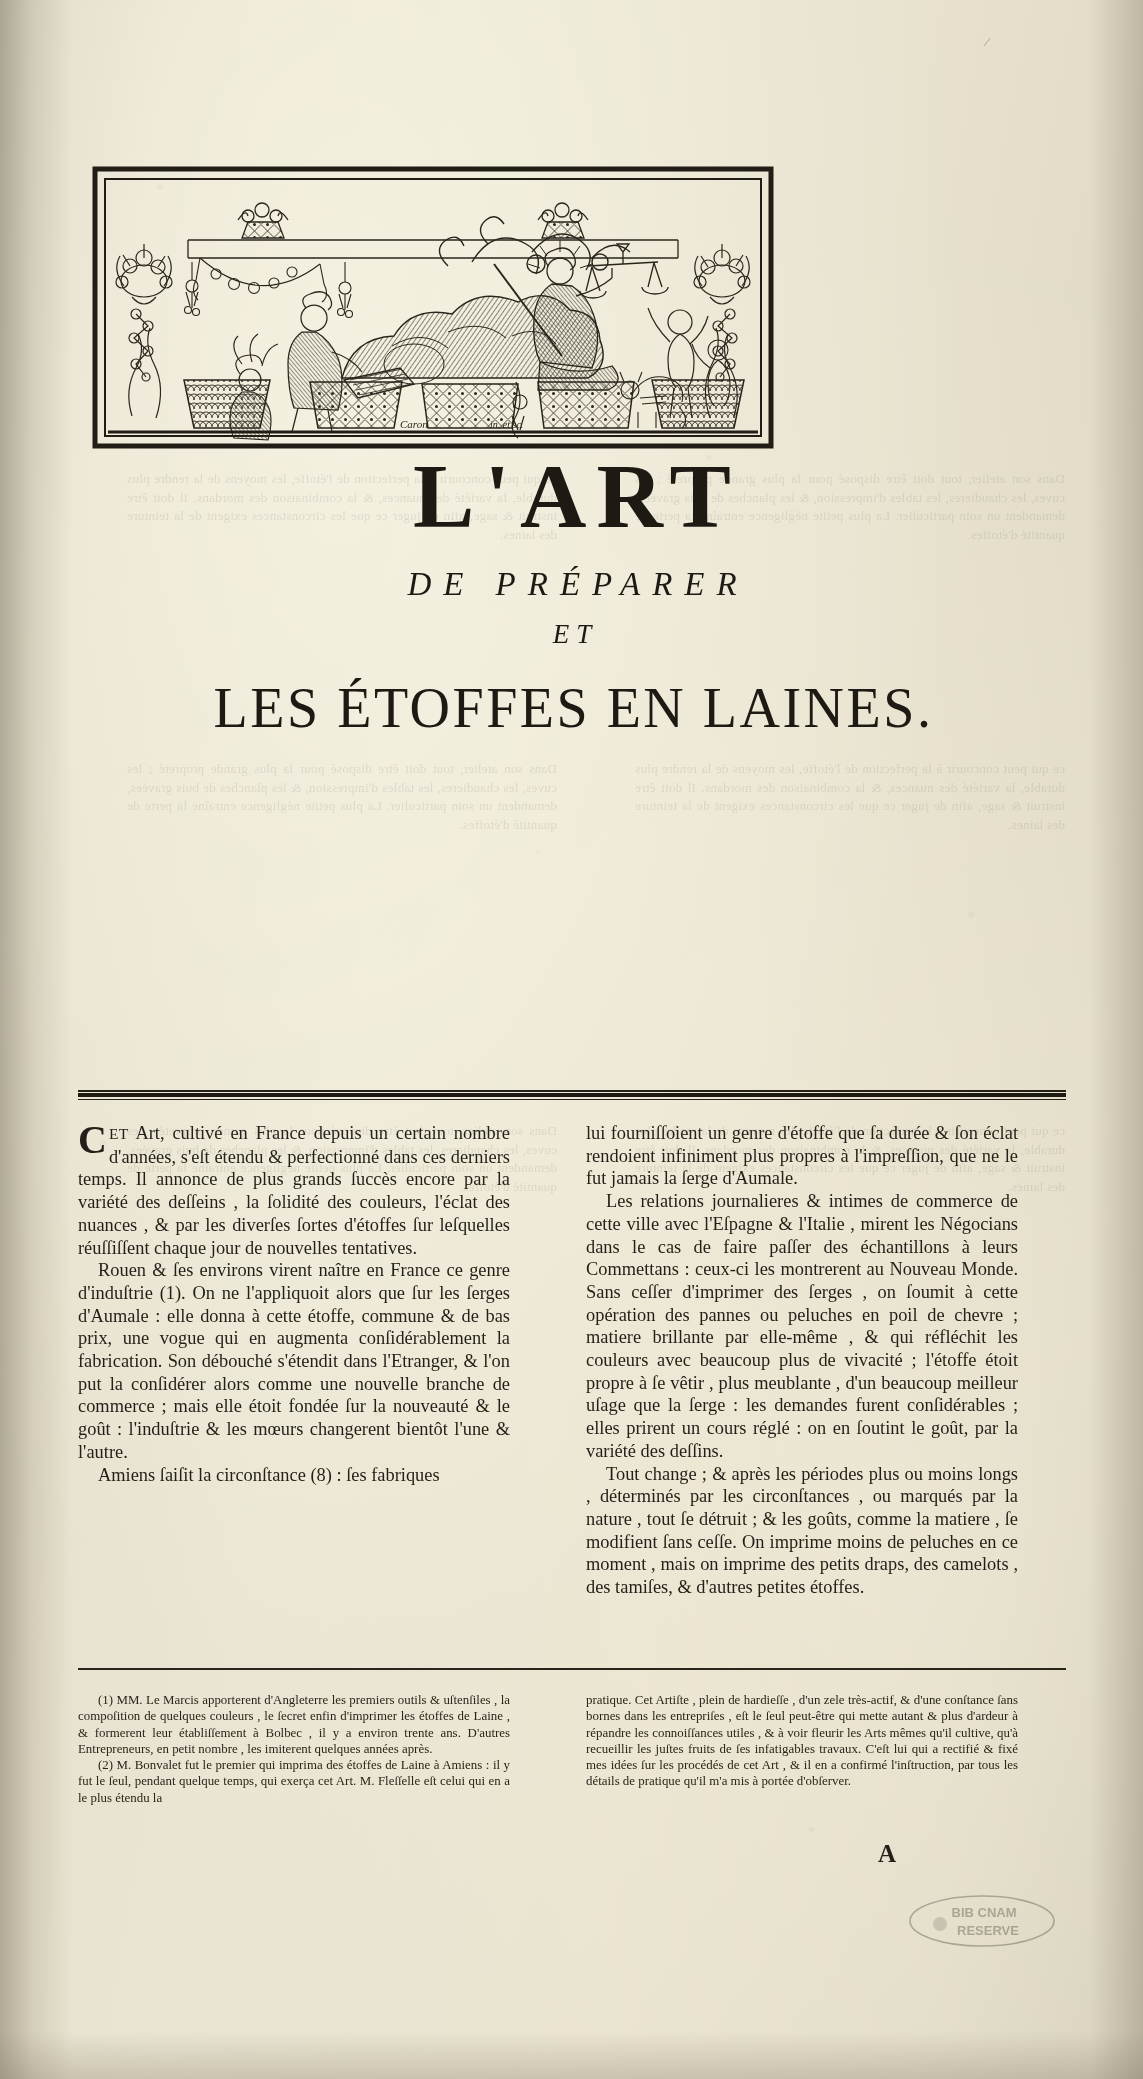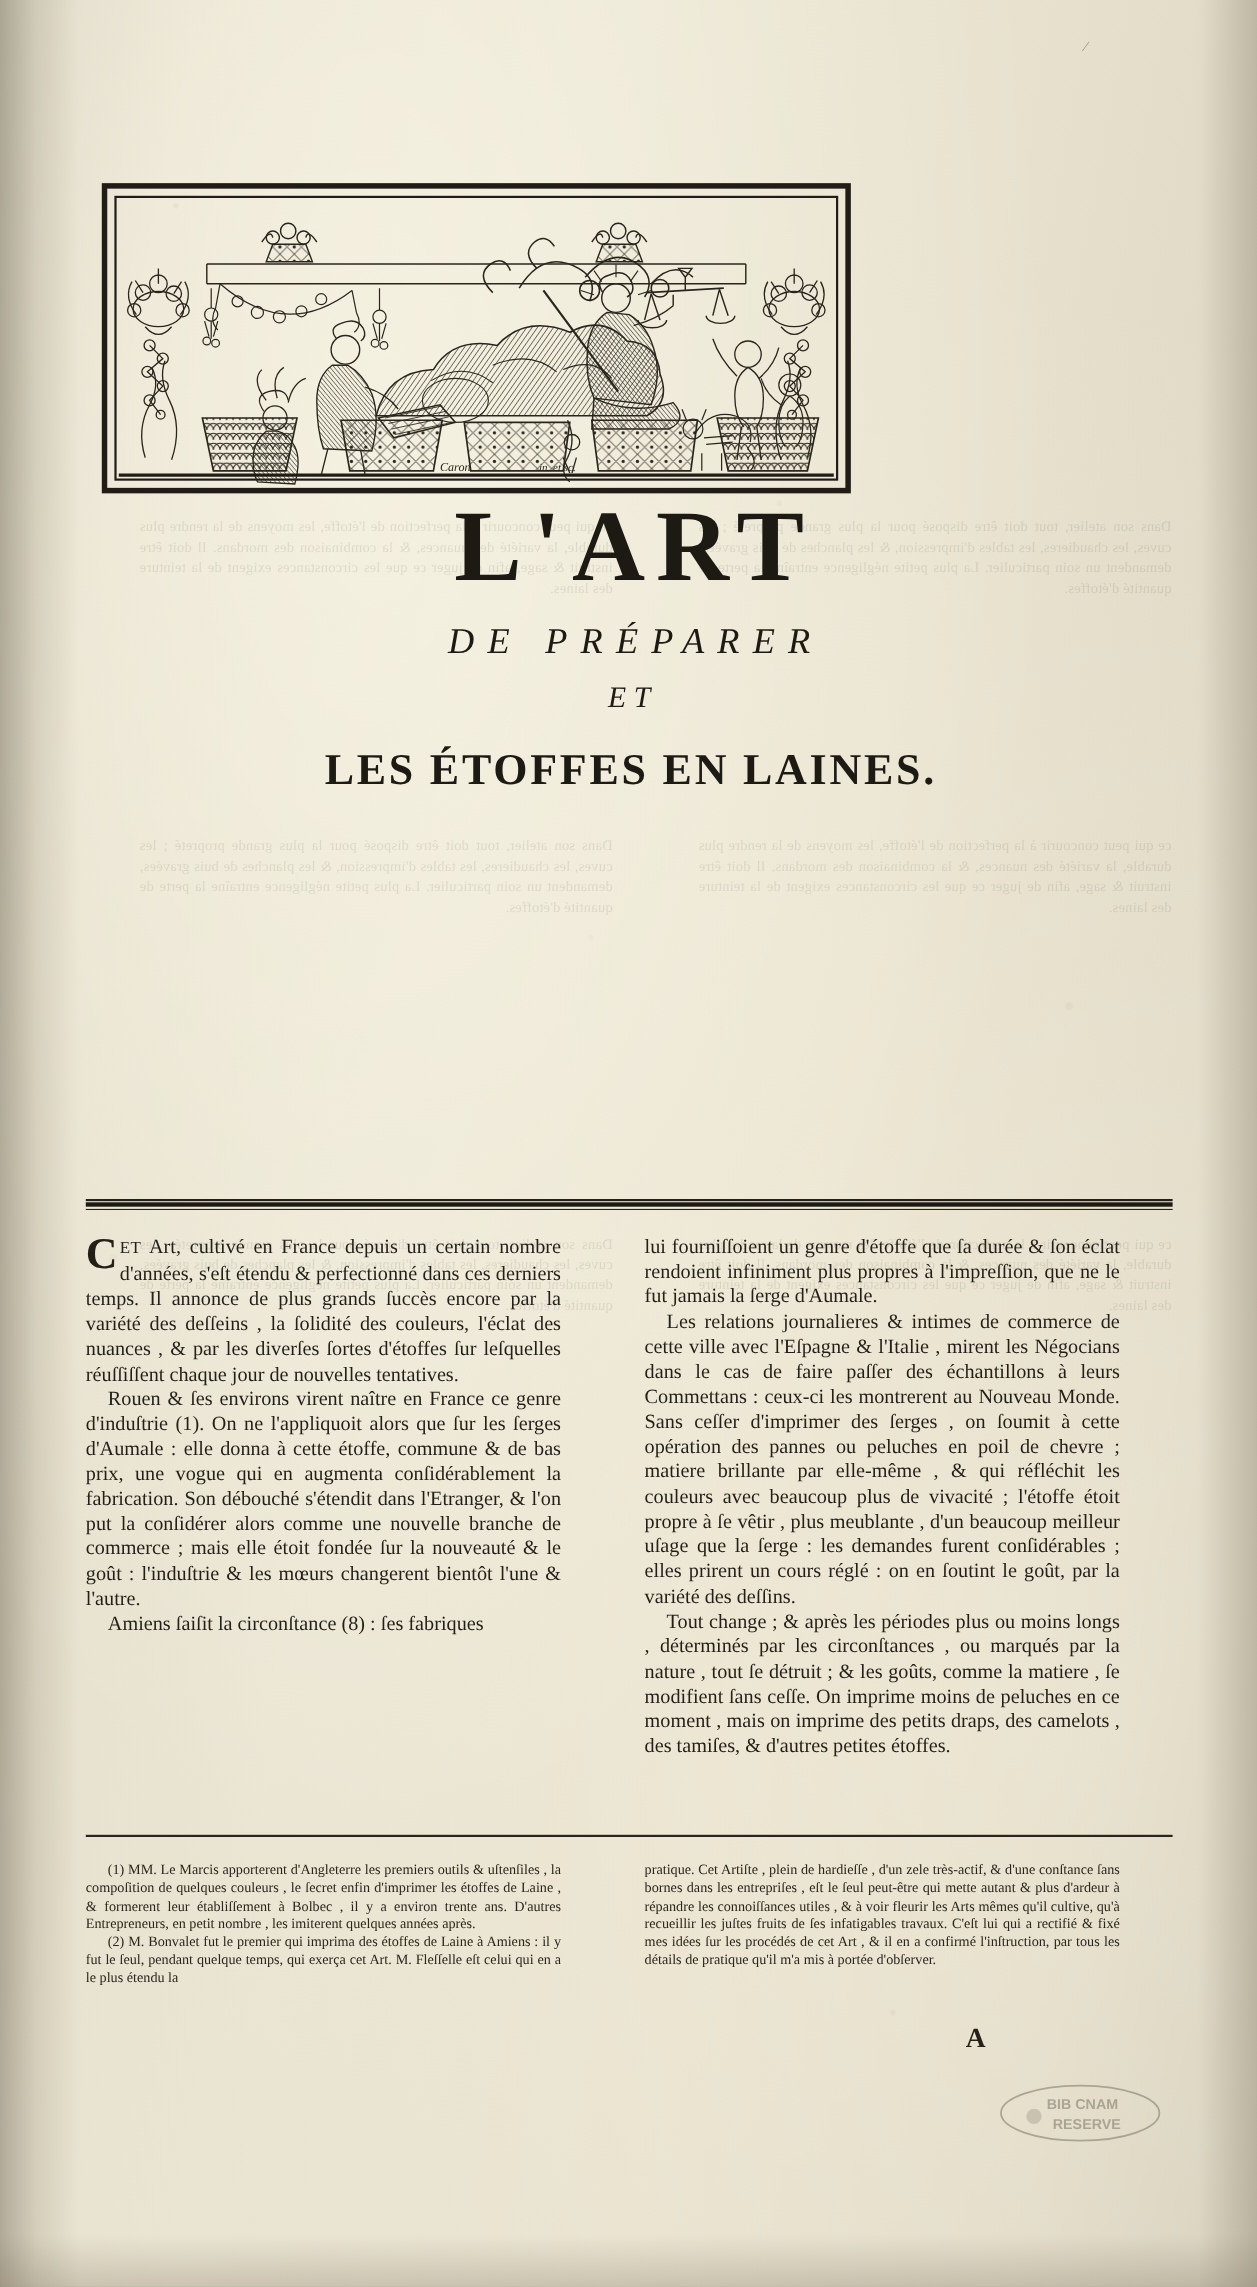--- a/index.html
+++ b/index.html
@@ -125,22 +125,22 @@
   }
   .t-dimprimer {
     margin-top: 12px;
     font-size: 45px;
     font-style: italic;
     letter-spacing: 8px;
     text-indent: 8px;
   }
   .t-lesetoffes {
     margin-top: 26px;
-    font-size: 40px;
-    font-weight: 700;
+    font-size: 56px;
+    font-weight: 400;
     letter-spacing: 2.5px;
     text-indent: 3px;
   }
 
   
   .rule {
     position: absolute;
     left: 78px;
     top: 1090px;
     width: 988px;

